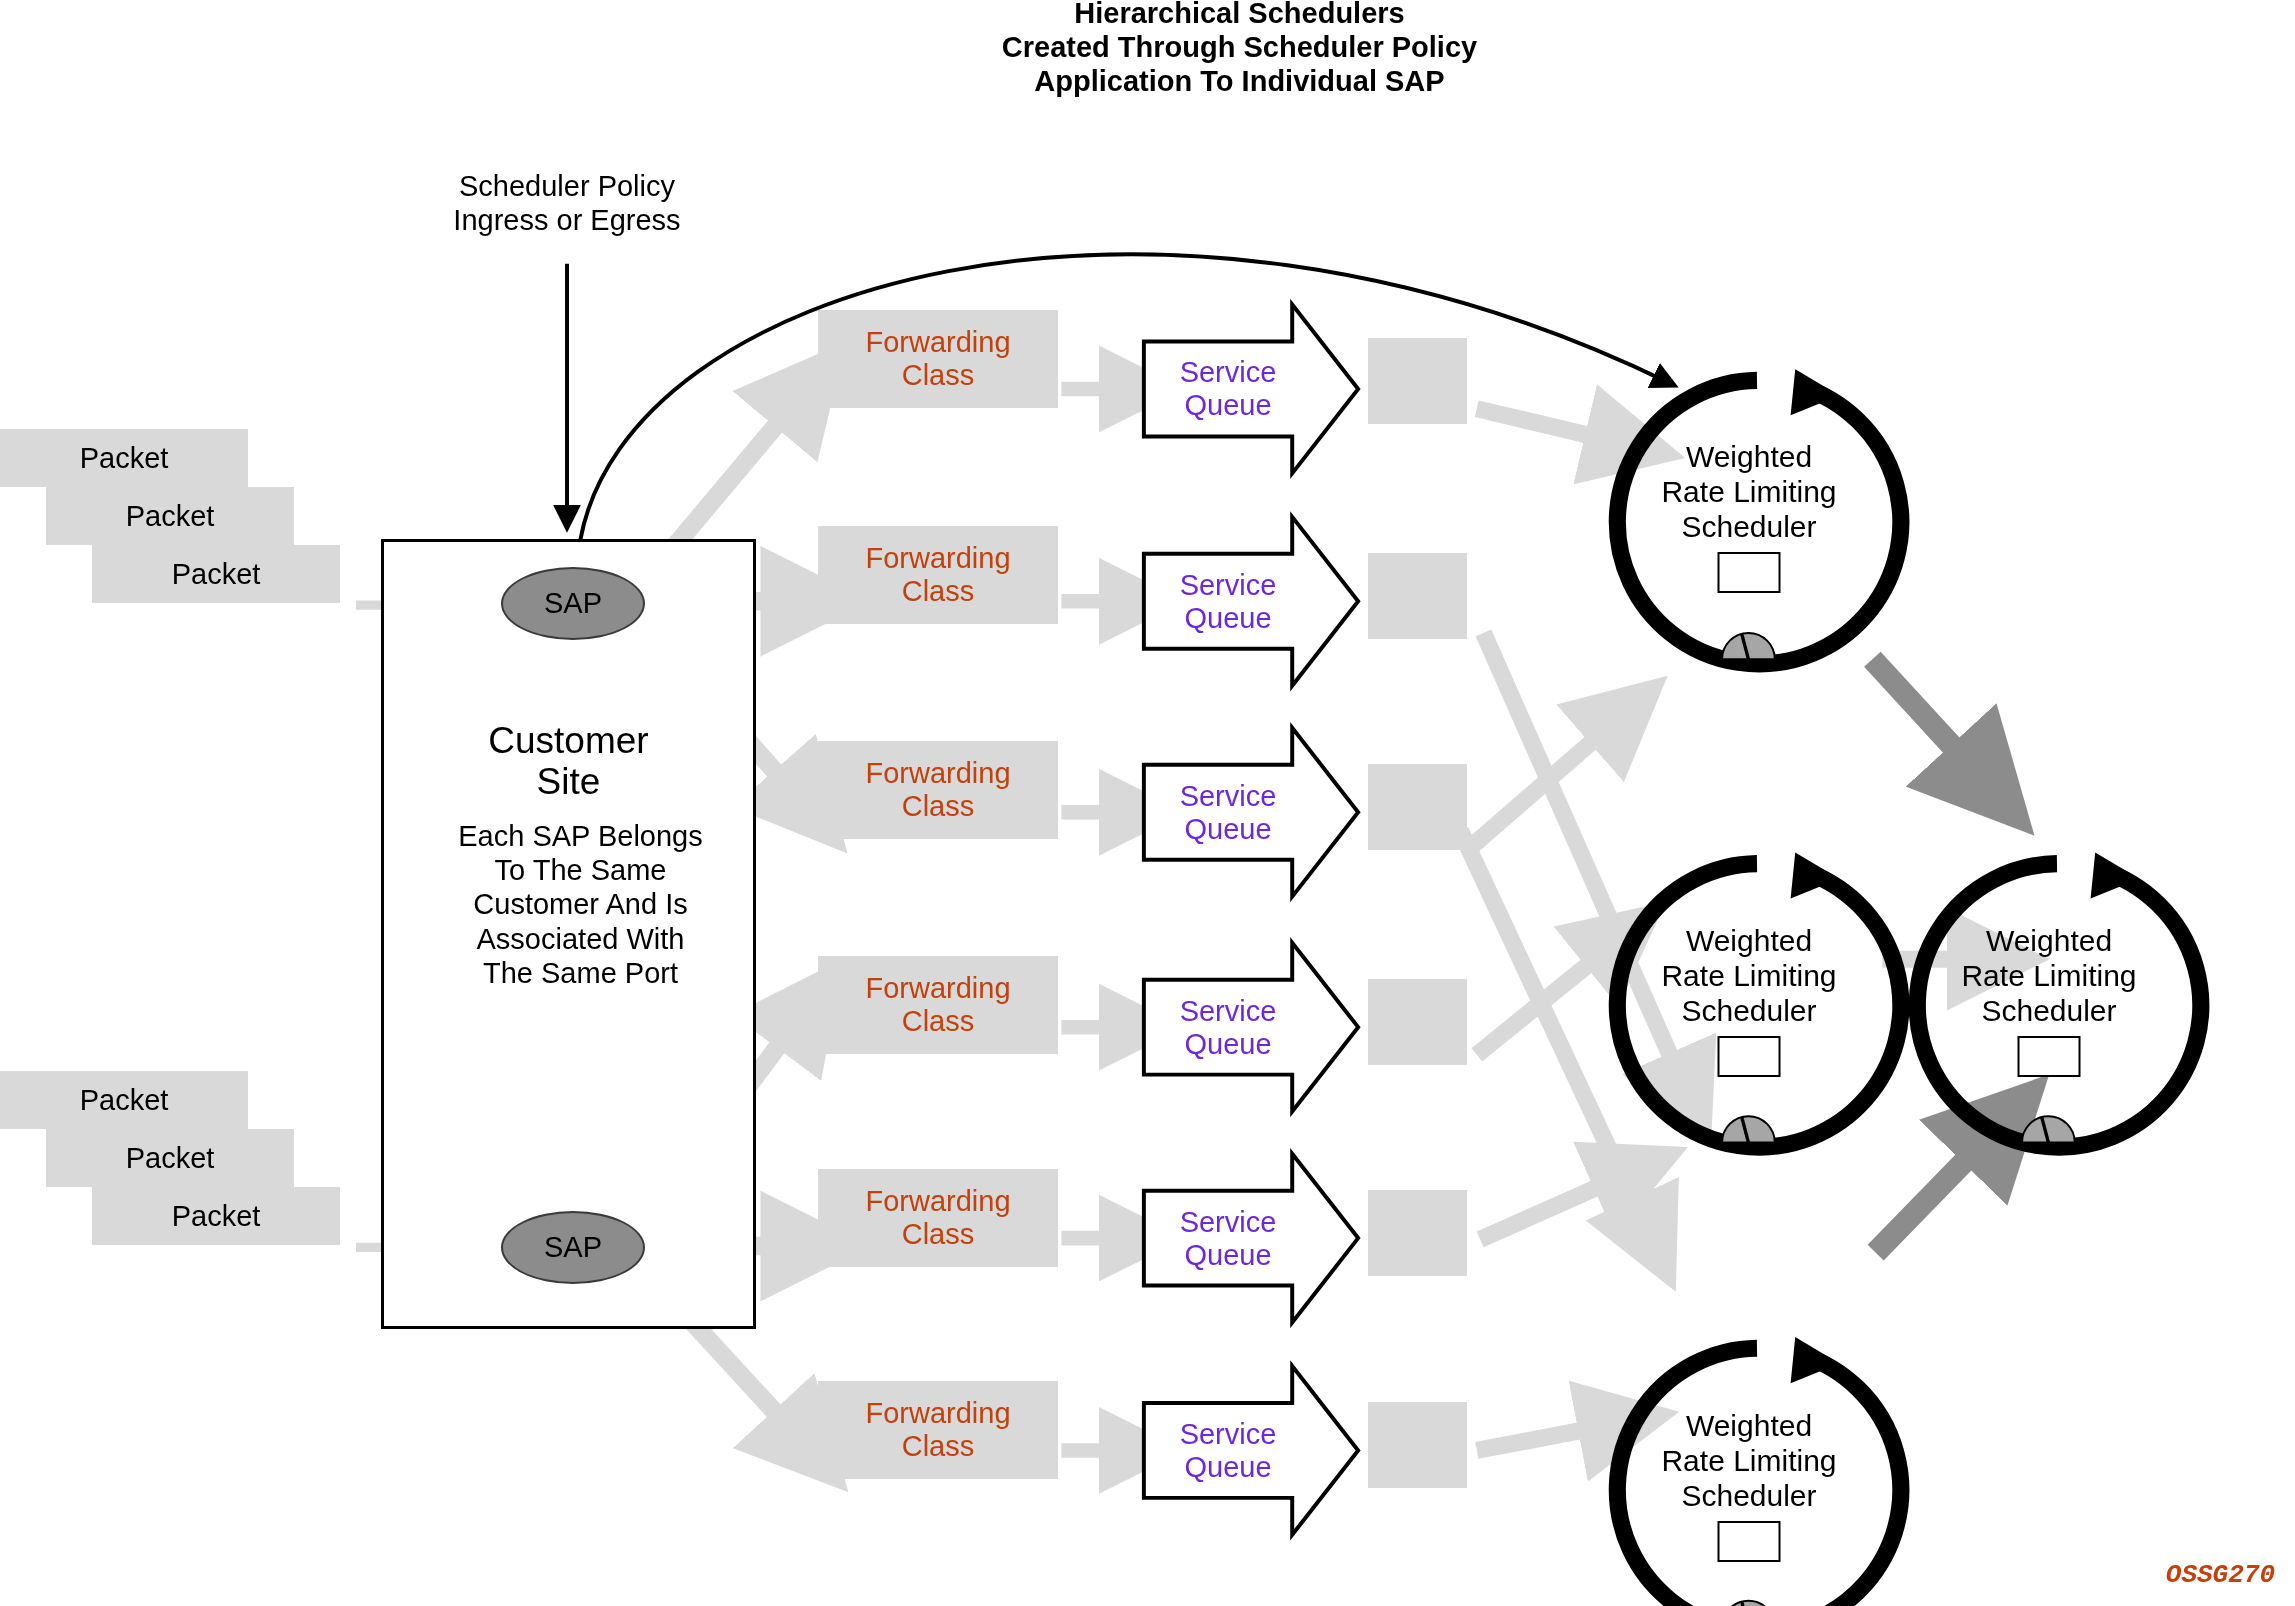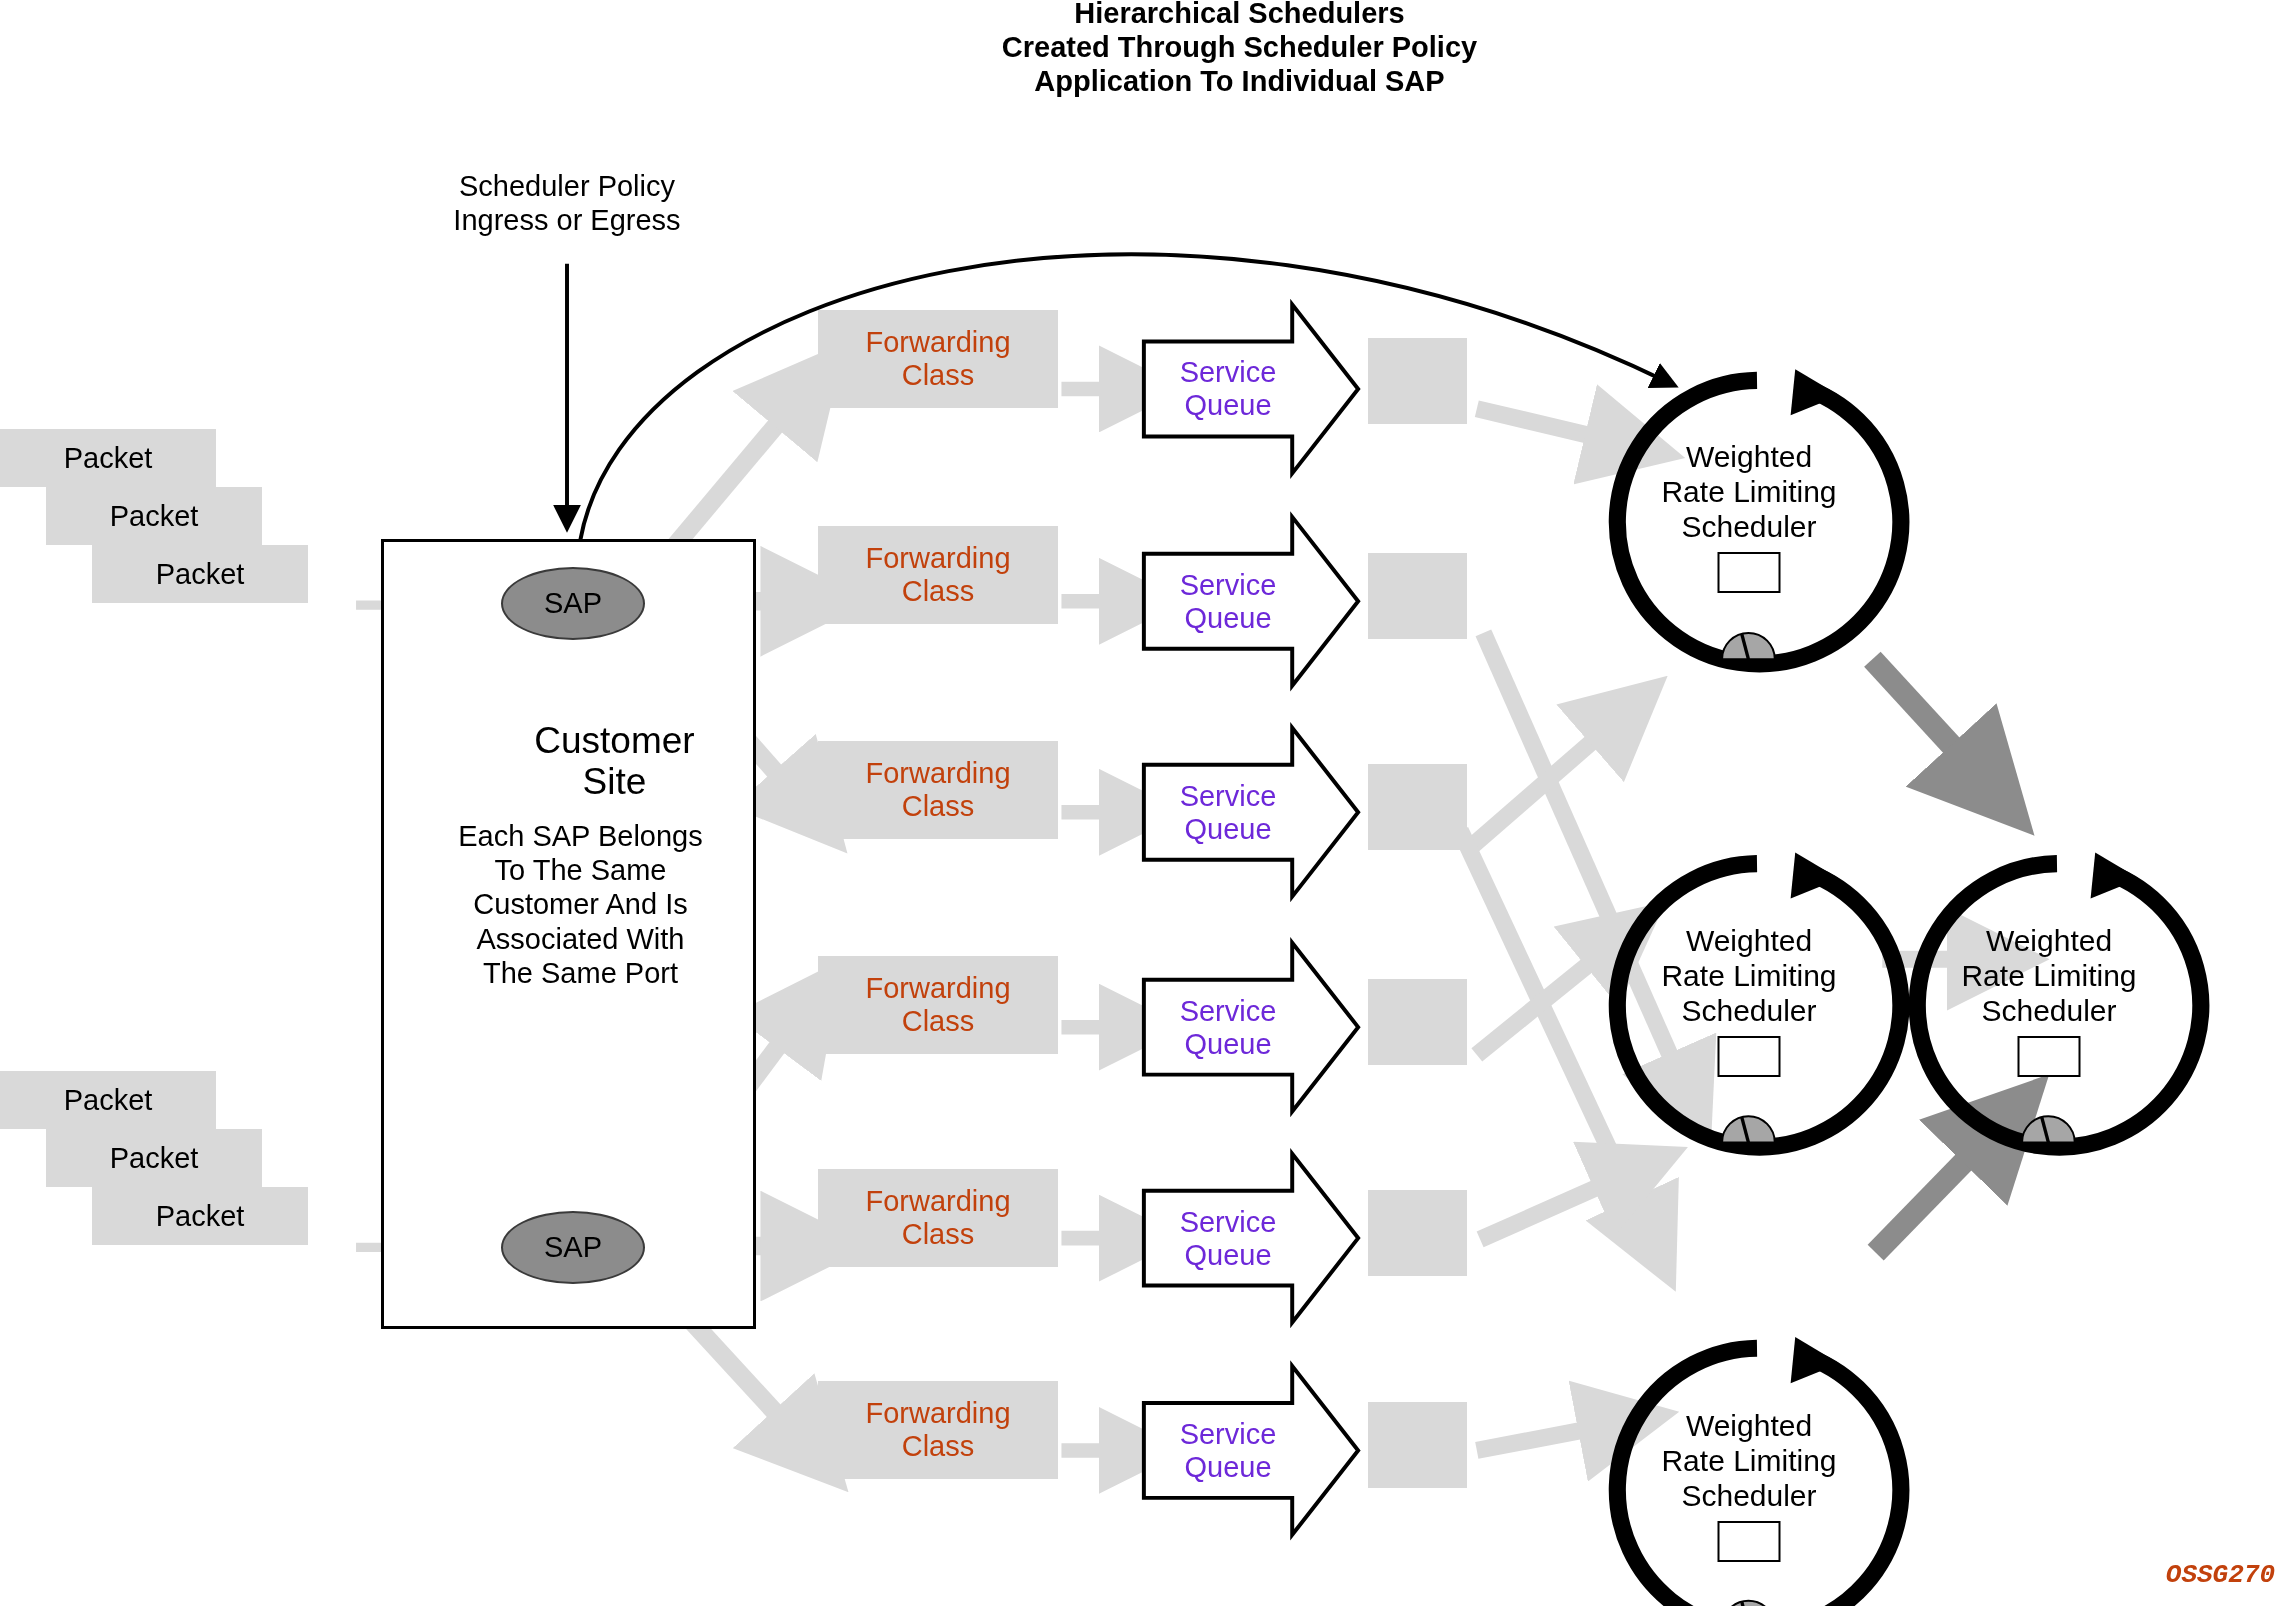--- a/index.html
+++ b/index.html
@@ -42,21 +42,21 @@
     color: #000;
     line-height: 1.17;
     white-space: pre-line;
   }
 
   
   .pkt-stack { position: absolute; }
   .pkt {
     position: absolute;
     background: #d9d9d9;
-    width: 216px;
+    width: 248px;
     height: 58px;
     font-size: 29px;
     color: #000;
     display: flex;
     align-items: center;
     justify-content: center;
   }
 
   
   .site-box {
@@ -279,21 +279,21 @@
     <div class="pkt" style="left:92px;top:116px;">Packet</div>
   </div>
 
   <div class="pkt-stack" style="left:0px; top:1071px; width:356px; height:198px;">
     <div class="pkt" style="left:0px;  top:0px;">Packet</div>
     <div class="pkt" style="left:46px; top:58px;">Packet</div>
     <div class="pkt" style="left:92px;top:116px;">Packet</div>
   </div>
 
   <div class="site-box" style="left:381px; top:539px; width:375px; height:790px;">
-    <div class="site-title" style="top:178px;padding-left:46px;">Customer
+    <div class="site-title" style="top:178px;">Customer
 Site</div>
     <div class="site-sub" style="top:277px;margin-left:12px;">Each SAP Belongs
 To The Same
 Customer And Is
 Associated With
 The Same Port</div>
   </div>
   <div class="sap" style="left:501px; top:567px;">SAP</div>
   <div class="sap" style="left:501px; top:1211px;">SAP</div>
 

